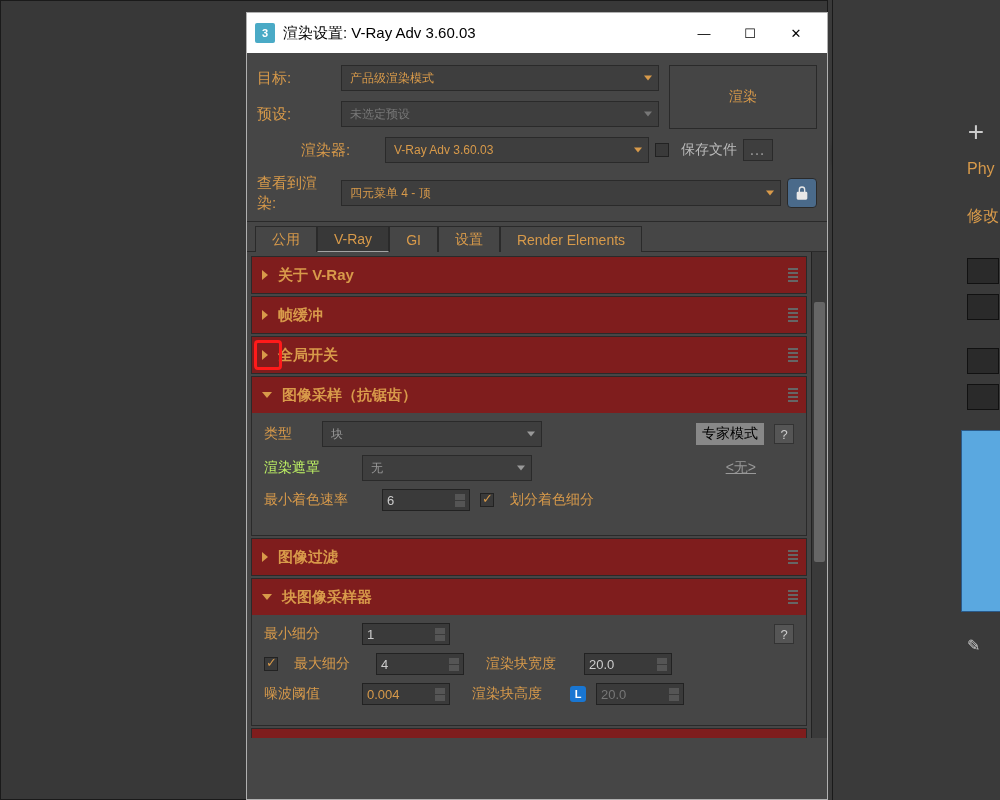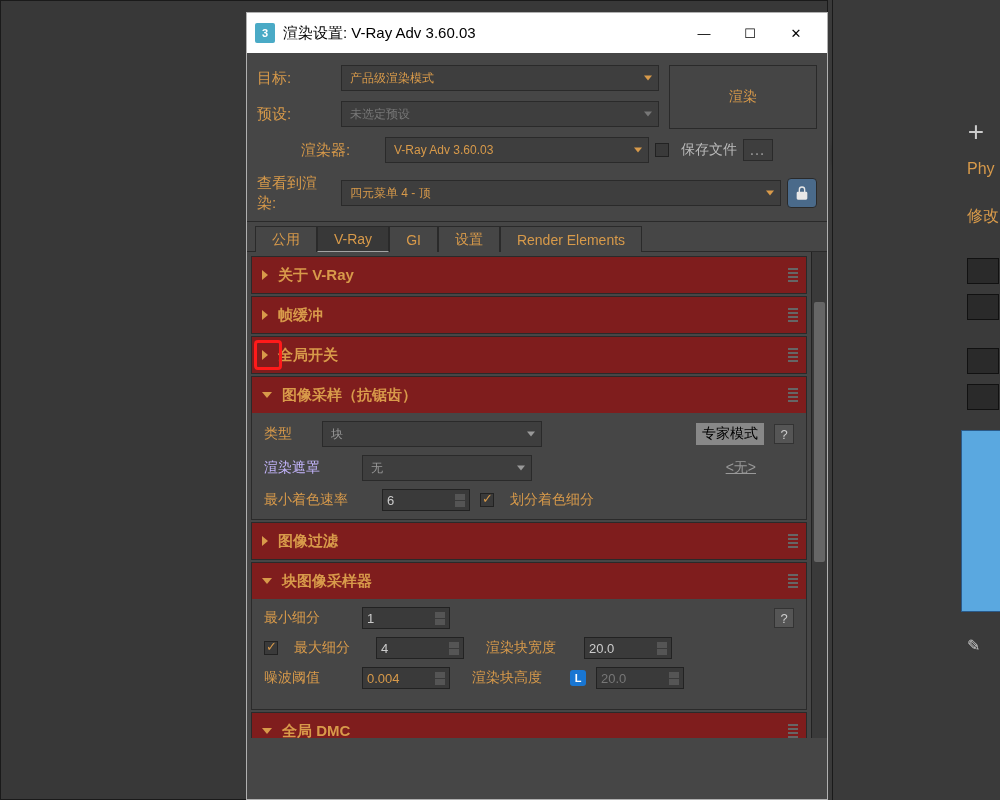--- a/index.html
+++ b/index.html
@@ -39,21 +39,21 @@
 .rollout-header .tri { width: 0; height: 0; margin-right: 10px; }
 .tri.right { border-top: 5px solid transparent; border-bottom: 5px solid transparent; border-left: 6px solid #d89a4a; }
 .tri.down { border-left: 5px solid transparent; border-right: 5px solid transparent; border-top: 6px solid #d89a4a; }
 .rollout-header .dots { position: absolute; right: 8px; top: 50%; transform: translateY(-50%); width: 10px; height: 14px; background: repeating-linear-gradient(to bottom, #666 0 2px, transparent 2px 4px); }
 .rollout-body { background: #464646; padding: 8px 12px; }
 
 .highlight-box { position: absolute; border: 3px solid #ff1a1a; border-radius: 4px; pointer-events: none; }
 
 .field-row { display: flex; align-items: center; gap: 10px; margin-bottom: 8px; font-size: 14px; }
 .field-label { color: #d89a4a; width: 88px; }
-.gray-label { color: #c4b5fd; }
+.gray-label { color: #bef264; }
 .spinner { display: flex; align-items: center; background: #3a3a3a; border: 1px solid #222; height: 22px; padding: 0 4px; color: #ccc; font-size: 13px; min-width: 88px; justify-content: space-between; }
 .spinner .sp-btns { display: flex; flex-direction: column; gap: 1px; }
 .sp-btns span { width: 10px; height: 6px; background: #555; display: block; }
 .mode-btn { background: #888; color: #000; font-size: 14px; padding: 2px 6px; border: none; }
 .help-btn { width: 20px; height: 20px; background: #555; color: #ccc; border: 1px solid #333; display: flex; align-items: center; justify-content: center; font-size: 13px; }
 .none-link { color: #999; text-decoration: underline; font-size: 14px; }
 .chk-checked { position: relative; }
 .chk-checked::after { content: "✓"; position: absolute; left: 1px; top: -3px; color: #d89a4a; font-size: 13px; }
 .L-badge { width: 16px; height: 16px; background: #1976d2; color: #fff; font-size: 11px; font-weight: bold; border-radius: 3px; display: flex; align-items: center; justify-content: center; }
 .scrollbar { position: absolute; right: 0; top: 0; bottom: 0; width: 16px; background: #3a3a3a; border-left: 1px solid #222; }
@@ -212,21 +212,21 @@
               <div class="field-row">
                 <span class="gray-label" style="width:88px">渲染遮罩</span>
                 <div class="dropdown" style="width:170px;color:#999">
                   <span>无</span>
                   <span class="caret" style="border-top-color:#999"></span>
                 </div>
                 <div style="flex:1"></div>
                 <span class="none-link">&lt;无&gt;</span>
                 <div style="width:28px"></div>
               </div>
-              <div class="field-row" style="margin-bottom:0">
+              <div class="field-row" style="margin-bottom:16px">
                 <span class="field-label" style="width:108px">最小着色速率</span>
                 <div class="spinner">
                   <span>6</span>
                   <span class="sp-btns">
                       <span></span>
                       <span></span>
                     </span>
                 </div>
                 <span class="chk chk-checked"></span>
                 <span class="field-label" style="width:auto">划分着色细分</span>

